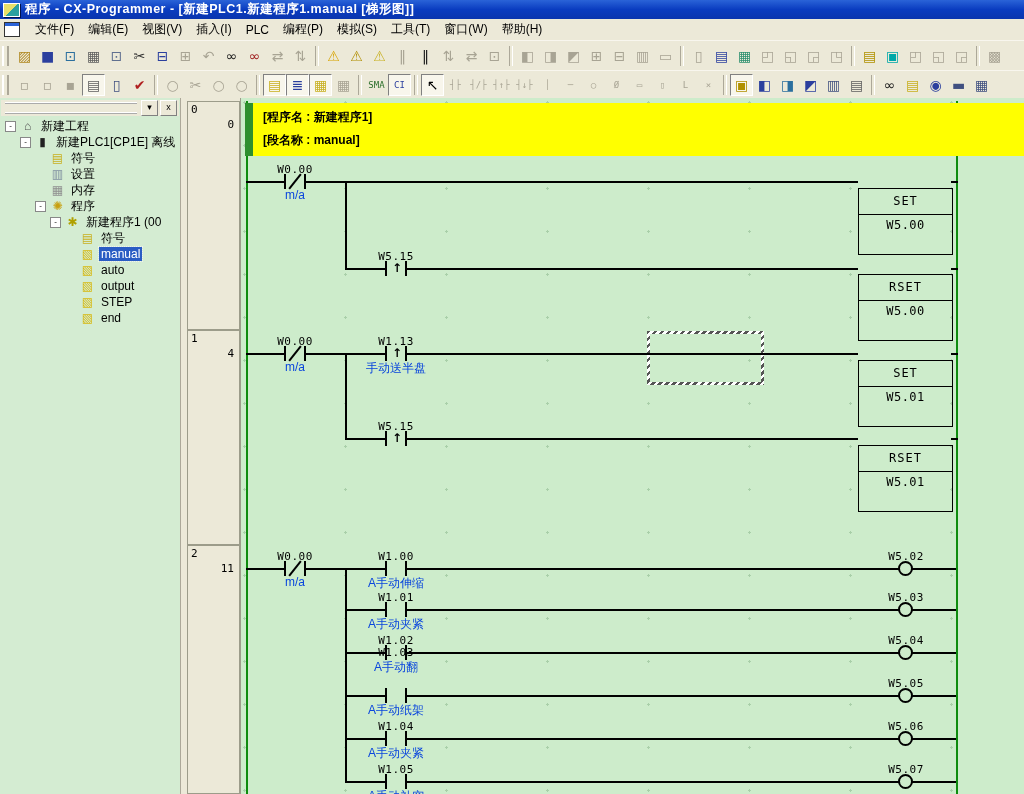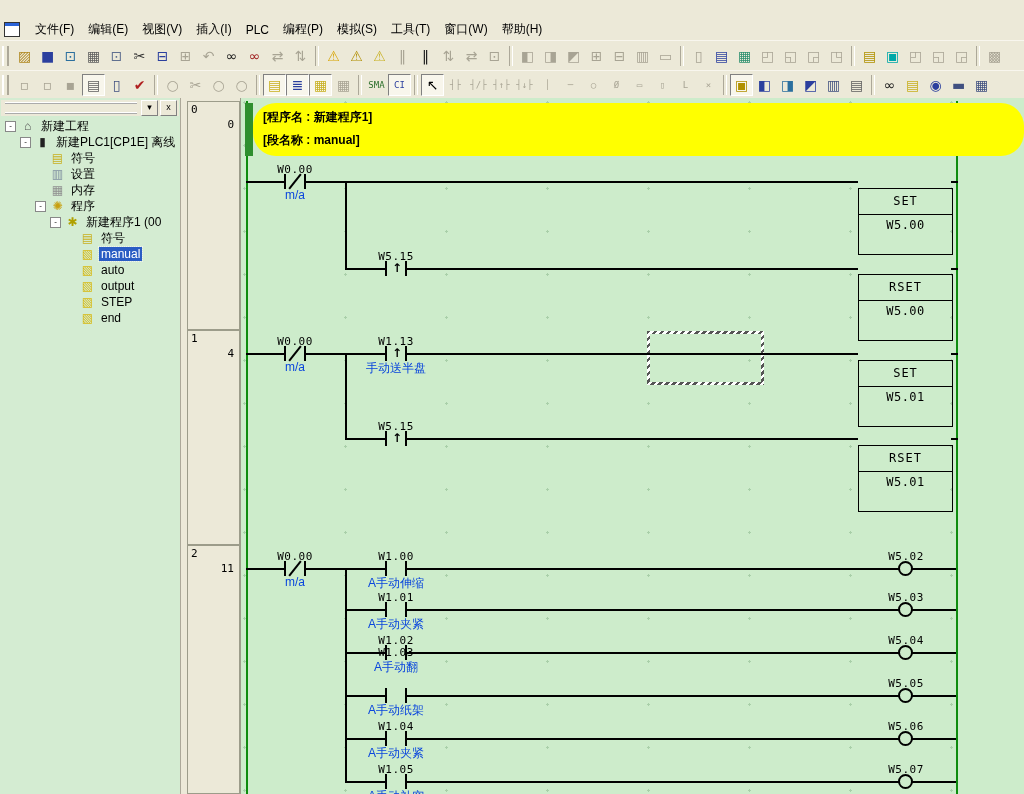--- a/index.html
+++ b/index.html
@@ -68,30 +68,34 @@
   .addr{position:absolute;width:90px;text-align:center;font-size:11px;color:#000;
     font-family:"DejaVu Sans Mono",monospace;letter-spacing:.5px;}
   .ccomment{position:absolute;width:130px;text-align:center;font-size:12px;color:#0a46dd;white-space:nowrap;}
   .ibox{position:absolute;width:95px;height:67px;border:1.5px solid #000;box-sizing:border-box;margin-top:13px;}
   .ibox .op{height:25px;border-bottom:1.5px solid #000;text-align:center;line-height:25px;
     font-family:"DejaVu Sans Mono",monospace;font-size:12px;letter-spacing:1px;}
   .ibox .operand{text-align:center;padding-top:3px;font-family:"DejaVu Sans Mono",monospace;font-size:12px;letter-spacing:.5px;}
   .coil{position:absolute;width:15px;height:15px;border:2px solid #000;border-radius:50%;
     background:#cdeccb;box-sizing:border-box;}
   .greenblock{position:absolute;background:#2e8f2e;}
-  .banner{position:absolute;background:#ffff00;border-radius:23px;}
+  .banner{position:absolute;background:#ffff00;}
   .banner .bl{position:absolute;left:10px;font-size:12px;color:#000;font-weight:bold;white-space:nowrap;}
   .selbox{position:absolute;border:3px solid transparent;
     border-image:repeating-linear-gradient(135deg,#555 0 2.5px,#fff 2.5px 5px) 3;}
 </style>
 </head>
 <body>
 
 <div id="app">
 
+  <div id="titlebar">
+    <span class="appicon"></span>
+    <span class="ttxt">程序 - CX-Programmer - [新建PLC1.新建程序1.manual [梯形图]]</span>
+  </div>
 
   <div id="menubar">
     <span class="docicon"></span>
   <span class="menu-item">文件(F)</span>
       <span class="menu-item">编辑(E)</span>
       <span class="menu-item">视图(V)</span>
       <span class="menu-item">插入(I)</span>
       <span class="menu-item">PLC</span>
       <span class="menu-item">编程(P)</span>
       <span class="menu-item">模拟(S)</span>

